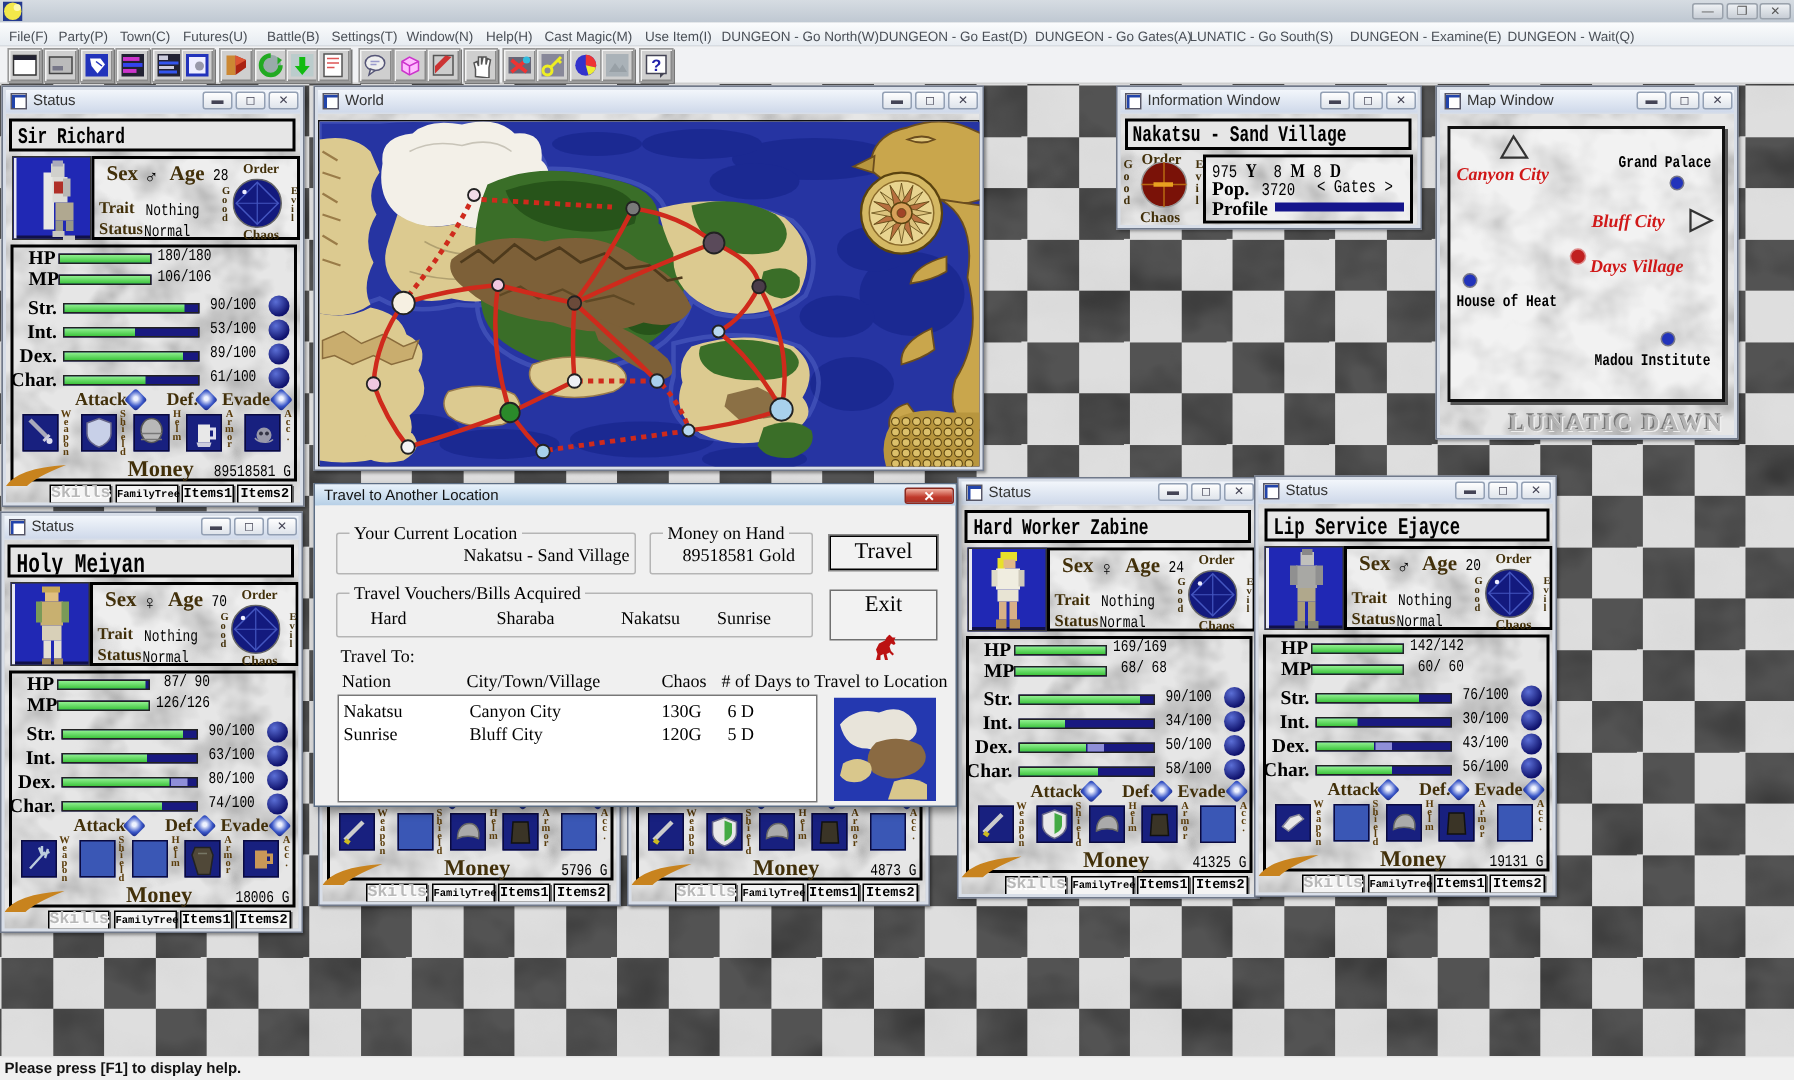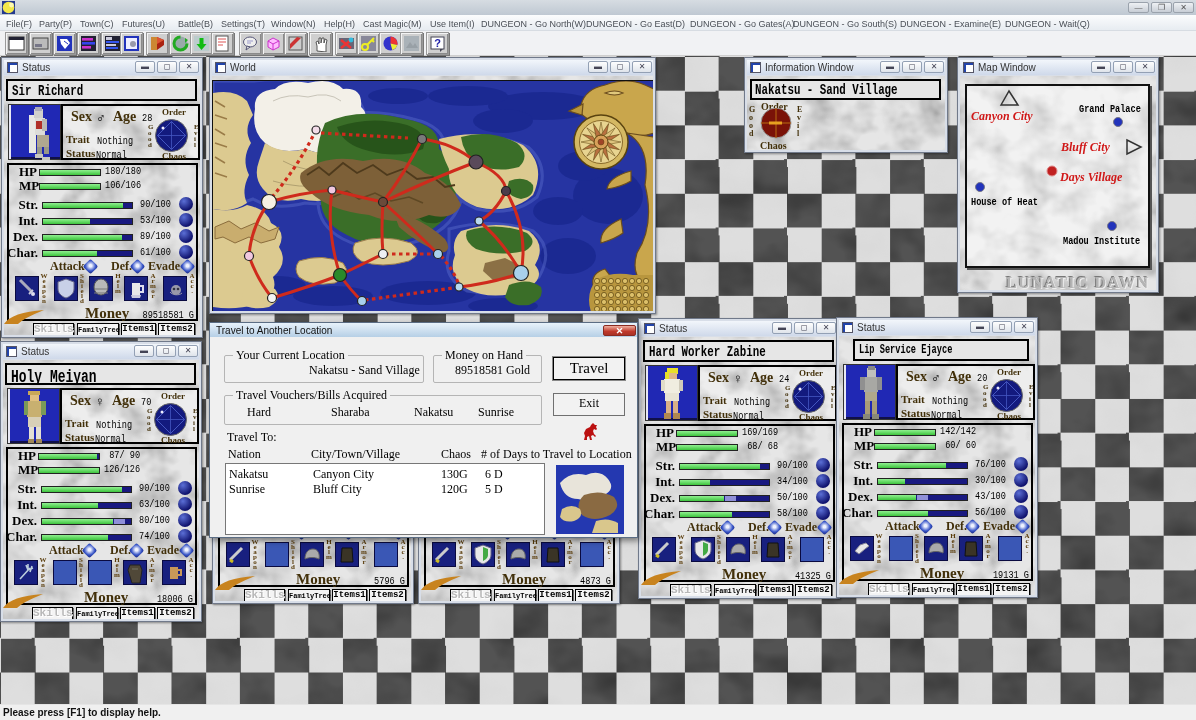--- a/index.html
+++ b/index.html
@@ -82,21 +82,21 @@
 <div class="mitem" style="left:122px">Futures(U)</div>
 <div class="mitem" style="left:178px">Battle(B)</div>
 <div class="mitem" style="left:221px">Settings(T)</div>
 <div class="mitem" style="left:271px">Window(N)</div>
 <div class="mitem" style="left:324px">Help(H)</div>
 <div class="mitem" style="left:363px">Cast Magic(M)</div>
 <div class="mitem" style="left:430px">Use Item(I)</div>
 <div class="mitem" style="left:481px">DUNGEON - Go North(W)</div>
 <div class="mitem" style="left:586px">DUNGEON - Go East(D)</div>
 <div class="mitem" style="left:690px">DUNGEON - Go Gates(A)</div>
-<div class="mitem" style="left:793px">DUNGEON - Go South(S)</div>
+<div class="mitem" style="left:793px">LUNATIC - Go South(S)</div>
 <div class="mitem" style="left:900px">DUNGEON - Examine(E)</div>
 <div class="mitem" style="left:1005px">DUNGEON - Wait(Q)</div>
 </div>
 <div class="abs" id="toolbar">
 <div class="tbtn" style="left:5px">
       <svg class="tbi" viewBox="0 0 17 17">
         <rect x="1" y="2" width="15" height="13" fill="#fff" stroke="#333"></rect>
         <rect x="1" y="2" width="15" height="3" fill="#223"></rect>
       </svg>
     </div>
@@ -428,20 +428,31 @@
       </div>
 <div class="slabel" style="left:14px;top:25px;font-size:10px">Order</div>
 <div class="slabel" style="left:13px;top:64px;font-size:10px">Chaos</div>
 <div class="slabel" style="left:2px;top:30px;font-size:8px;line-height:8px">G<br>o<br>o<br>d</div>
 <div class="slabel" style="left:50px;top:30px;font-size:8px;line-height:8px">E<br>v<br>i<br>l</div>
 <svg class="abs" style="left:9px;top:32px" width="40" height="31">
         <circle cx="20" cy="15" r="15" fill="#7a1208" stroke="#999"></circle>
         <path d="M20 0V30M5 15H35" stroke="#b86a10" stroke-width="1"></path>
         <rect x="13" y="13.5" width="13" height="3" fill="#e8a020"></rect>
       </svg>
+<div class="blkbox" style="left:55px;top:27px;width:140px;height:46px;background:#e2e2e2">
+<svg class="marble">
+          <rect width="100%" height="100%" filter="url(#marb)" opacity="0.5"></rect>
+        </svg>
+<div class="smono cond8" style="left:4px;top:1px;font-size:12px">975 <b style="font-family:'Liberation Serif',serif;font-size:13px">Y</b>&nbsp; 8 <b style="font-family:'Liberation Serif',serif;font-size:13px">M</b> 8 <b style="font-family:'Liberation Serif',serif;font-size:13px">D</b></div>
+<div class="slabel" style="left:4px;top:13px;font-size:13px;color:#000">Pop.</div>
+<div class="smono cond8" style="left:37px;top:15px;font-size:12px">3720</div>
+<div class="smono cond8" style="left:74px;top:13px;font-size:12px">&lt; Gates &gt;</div>
+<div class="slabel" style="left:4px;top:26px;font-size:13px;color:#000">Profile</div>
+<div class="abs" style="left:46px;top:30px;width:86px;height:6px;background:#15158c"></div>
+</div>
 </div>
   </div>
 <div class="win" style="left:957px;top:57px;width:202px;height:236px">
 <div class="wt">
       <div class="wico"></div>
       <div class="wtt">Map Window</div>
       <div class="wbtns">
 <div class="wb">▬</div>
         <div class="wb">◻</div>
         <div class="wb">✕</div>
@@ -1130,21 +1141,21 @@
       <div class="wbtns">
 <div class="wb">▬</div>
         <div class="wb">◻</div>
         <div class="wb">✕</div>
 </div>
     </div>
 <div class="wc" style="height:259px">
 <svg class="marble">
         <rect width="100%" height="100%" filter="url(#marb)" opacity="0.5"></rect>
       </svg>
-<div class="sname" style="left:14px;top:3px;width:176px;height:22px;font-size:12px">
+<div class="sname" style="left:4px;top:3px;width:190px;height:22px;font-size:16px">
         <span class="cond" style="position:absolute;left:4px;top:2px">Lip Service Ejayce</span>
       </div>
 <div class="portrait" style="left:4px;top:28px;width:53px;height:56px">
         <svg class="abs" style="left:0;top:0" width="53" height="56" viewBox="0 0 53 56">
           <rect x="23" y="3" width="9" height="9" fill="#c0c0bc"></rect>
           <rect x="24" y="1" width="7" height="4" fill="#888"></rect>
           <rect x="20" y="12" width="14" height="15" fill="#a8a8a4"></rect>
           <rect x="16" y="12" width="5" height="13" fill="#909090"></rect>
           <rect x="33" y="12" width="5" height="13" fill="#909090"></rect>
           <rect x="21" y="27" width="12" height="9" fill="#b0a88c"></rect>
@@ -1267,21 +1278,21 @@
         <div class="abs" style="left:21px;top:7px;white-space:nowrap">89518581 Gold</div>
       </div>
 <div class="dbtn" style="left:340px;top:20px;width:72px;height:23px;line-height:21px;border:1px solid #000;box-shadow:0 0 0 1px #888;font-size:15px">Travel</div>
 <div class="grp" style="left:11px;top:58px;width:318px;height:30px">
         <div class="gl">Travel Vouchers/Bills Acquired</div>
 <div class="abs" style="left:22px;top:9px">Hard</div>
 <div class="abs" style="left:106px;top:9px">Sharaba</div>
 <div class="abs" style="left:189px;top:9px">Nakatsu</div>
 <div class="abs" style="left:253px;top:9px">Sunrise</div>
 </div>
-<div class="dbtn" style="left:340px;top:56px;width:72px;height:23px;line-height:19px;font-size:12px">Exit</div>
+<div class="dbtn" style="left:340px;top:56px;width:72px;height:34px;line-height:19px;font-size:15px">Exit</div>
 <svg class="abs" style="left:367px;top:86px" width="22" height="18" viewBox="0 0 22 18">
         <path d="M4 17l1-4-1-3 2-4 4-2 1-2 2-2 2 2h2l-1 2 1 2-1 1-2-1-1 2 1 3 2 2-1 1-2-2-2 1 1 4h-2l-1-4-2 1v3z" fill="#bb1111"></path>
       </svg>
 <div class="abs" style="left:14px;top:93px">Travel To:</div>
 <div class="abs" style="left:15px;top:110px">Nation</div>
 <div class="abs" style="left:98px;top:110px">City/Town/Village</div>
 <div class="abs" style="left:228px;top:110px">Chaos</div>
 <div class="abs" style="left:268px;top:110px"># of Days to Travel to Location</div>
 <div class="abs" style="left:12px;top:126px;width:320px;height:72px;background:#fff;border:1px solid #777">
 <div class="abs" style="left:3px;top:3px">Nakatsu</div>

